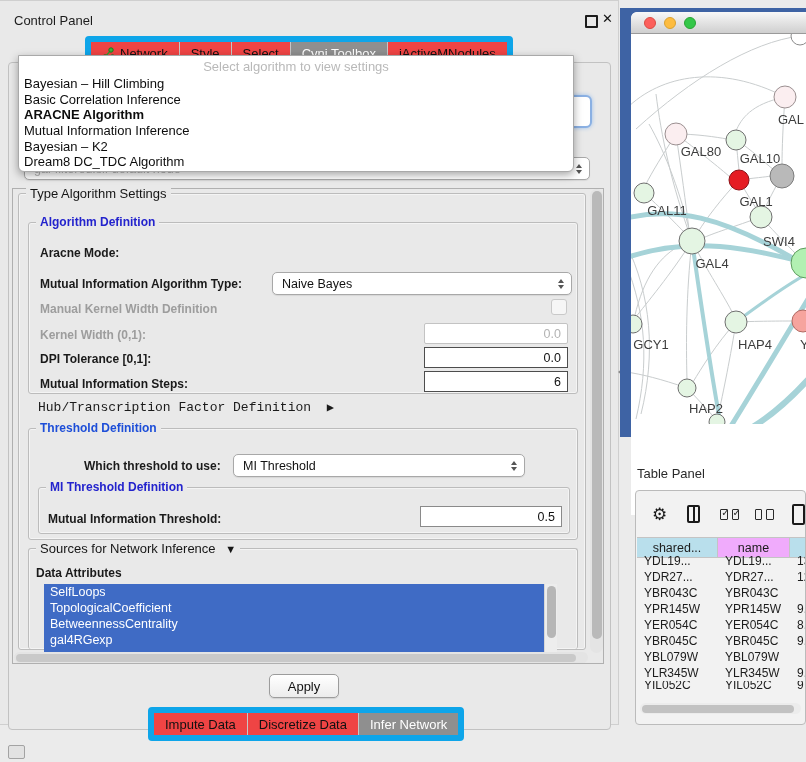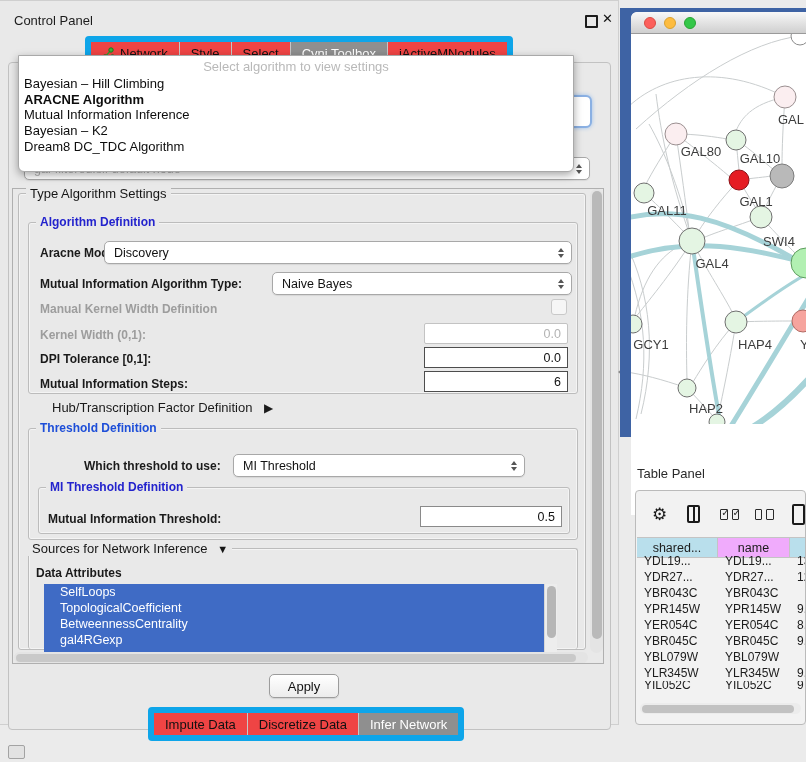--- a/index.html
+++ b/index.html
@@ -162,20 +162,21 @@
         <i class="up"></i>
         <i class="dn"></i>
       </span>
   </div>
 
   <div class="abs combo-fragment"></div>
 
   <div class="abs dd">
     <div class="dd-header">Select algorithm to view settings</div>
     <div class="dd-item">Bayesian – Hill Climbing</div>
+    <div class="dd-item">Basic Correlation Inference</div>
     <div class="dd-item bold">ARACNE Algorithm</div>
     <div class="dd-item">Mutual Information Inference</div>
     <div class="dd-item">Bayesian – K2</div>
     <div class="dd-item">Dream8 DC_TDC Algorithm</div>
   </div>
 
   <div class="abs" style="left:12px;top:188px;width:592px;height:476px;border:1px solid #b0b0b0;box-sizing:border-box;background:#e9e9e9;"></div>
   <div class="abs sb-track-v" style="left:590px;top:189px;height:464px;">
     <div class="sb-thumb-v" style="left:1.5px;top:2px;height:448px;"></div>
   </div>
@@ -183,27 +184,20 @@
     <div class="sb-thumb-h" style="left:2px;top:1.5px;width:560px;"></div>
   </div>
 
   <div class="grp" style="left:18px;top:193px;width:566px;height:455px;"></div>
   <div class="grp-legend legend-black abs" style="left:26px;top:186px;">Type Algorithm Settings</div>
 
   <div class="grp" style="left:28px;top:222px;width:548px;height:170px;"></div>
   <div class="grp-legend legend-blue abs" style="left:36px;top:215px;">Algorithm Definition</div>
 
   <div class="lbl" style="left:40px;top:246px;">Aracne Mode:</div>
-  <div class="combo" style="left:104px;top:241px;width:468px;">
-    <span>Discovery</span>
-    <span class="spin">
-        <i class="up"></i>
-        <i class="dn"></i>
-      </span>
-  </div>
 
   <div class="lbl" style="left:40px;top:277px;">Mutual Information Algorithm Type:</div>
   <div class="combo" style="left:272px;top:272px;width:300px;">
     <span>Naive Bayes</span>
     <span class="spin">
         <i class="up"></i>
         <i class="dn"></i>
       </span>
   </div>
 
@@ -212,21 +206,21 @@
 
   <div class="lbl dim" style="left:40px;top:328px;">Kernel Width (0,1):</div>
   <div class="tfield dim" style="left:424px;top:323px;width:144px;">0.0</div>
 
   <div class="lbl" style="left:40px;top:352px;">DPI Tolerance [0,1]:</div>
   <div class="tfield" style="left:424px;top:347px;width:144px;">0.0</div>
 
   <div class="lbl" style="left:40px;top:377px;">Mutual Information Steps:</div>
   <div class="tfield" style="left:424px;top:371px;width:144px;">6</div>
 
-  <div class="lbl plain" style="left:52px;top:400px;">
+  <div class="lbl plain" style="left:38px;top:400px;font-family:Liberation Mono, monospace;">
     <span>Hub/Transcription Factor Definition</span>
     <span style="margin-left:8px;font-size:12px;">▶</span>
   </div>
 
   <div class="grp" style="left:28px;top:428px;width:548px;height:110px;"></div>
   <div class="grp-legend legend-green abs" style="left:36px;top:421px;">Threshold Definition</div>
 
   <div class="lbl" style="left:84px;top:459px;">Which threshold to use:</div>
   <div class="combo" style="left:233px;top:454px;width:292px;">
     <span>MI Threshold</span>
@@ -236,27 +230,27 @@
       </span>
   </div>
 
   <div class="grp" style="left:38px;top:487px;width:530px;height:45px;"></div>
   <div class="grp-legend legend-blue abs" style="left:46px;top:480px;">MI Threshold Definition</div>
 
   <div class="lbl" style="left:48px;top:512px;">Mutual Information Threshold:</div>
   <div class="tfield" style="left:420px;top:506px;width:142px;border-color:#8a8a8a;">0.5</div>
 
   <div class="grp" style="left:28px;top:548px;width:548px;height:100px;border-bottom:none;"></div>
-  <div class="grp-legend legend-black abs" style="left:28px;top:541px;">
+  <div class="grp-legend legend-black abs" style="left:36px;top:541px;">
     <span>Sources for Network Inference</span>
     <span style="font-size:11px;margin-left:6px;">▼</span>
   </div>
   <div class="lbl" style="left:36px;top:566px;">Data Attributes</div>
 
-  <div class="attr-list" style="left:44px;top:584px;width:500px;height:68px;padding-left:10px;">
+  <div class="attr-list" style="left:44px;top:584px;width:500px;height:68px;">
     <div class="attr-item">SelfLoops</div>
     <div class="attr-item">TopologicalCoefficient</div>
     <div class="attr-item">BetweennessCentrality</div>
     <div class="attr-item">gal4RGexp</div>
   </div>
   <div class="mini-scroll-v" style="left:544px;top:584px;height:68px;">
     <div class="mini-thumb" style="top:2px;height:52px;"></div>
   </div>
 
   <div class="btn" style="left:269px;top:674px;width:68px;">

